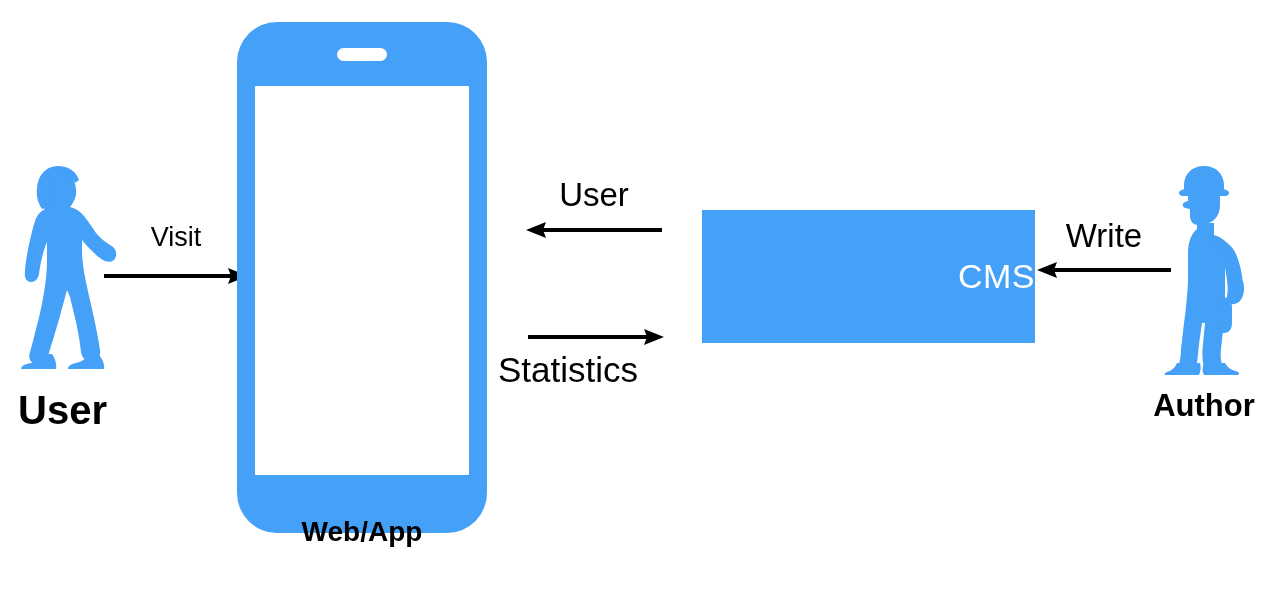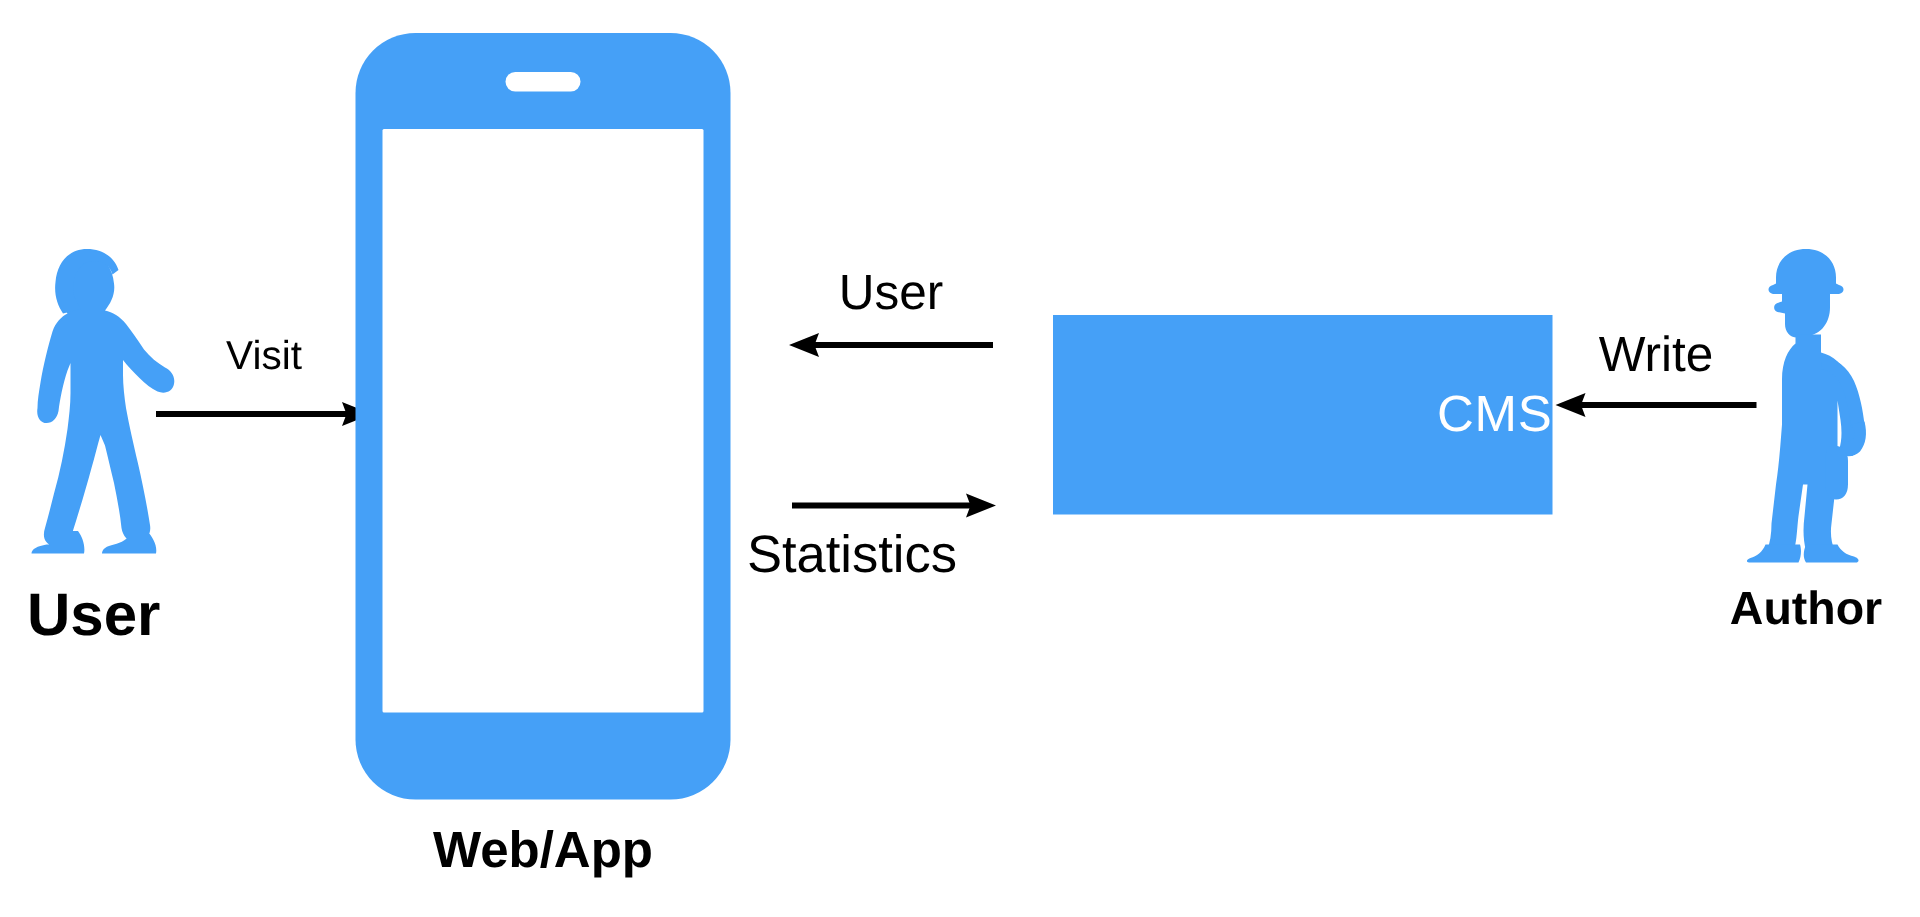--- a/index.html
+++ b/index.html
@@ -158,21 +158,21 @@
   <svg class="arrow-svg" style="left:104px; top:265px;" width="144" height="22" viewBox="0 0 144 22">
     <line x1="0" y1="11" x2="130" y2="11" stroke="#000000" stroke-width="4"></line>
     <polygon points="144,11 124,3 127,11 124,19" fill="#000000"></polygon>
   </svg>
   <div class="edge-label" style="left:106px; top:222px; width:140px; font-size:27px;">Visit</div>
 
   <div id="phone-device">
     <div id="phone-speaker"></div>
     <div id="phone-screen"></div>
   </div>
-  <div class="node-label-bold" style="left:237px; top:548px; width:250px; font-size:34px;">Web/App</div>
+  <div class="node-label-bold" style="left:237px; top:516px; width:250px; font-size:28px;">Web/App</div>
 
   <svg class="arrow-svg" style="left:526px; top:219px;" width="136" height="22" viewBox="0 0 136 22">
     <line x1="6" y1="11" x2="136" y2="11" stroke="#000000" stroke-width="4"></line>
     <polygon points="0,11 20,3 17,11 20,19" fill="#000000"></polygon>
   </svg>
   <div class="edge-label" style="left:524px; top:176px; width:140px; font-size:33px;">User</div>
 
   <svg class="arrow-svg" style="left:528px; top:326px;" width="136" height="22" viewBox="0 0 136 22">
     <line x1="0" y1="11" x2="122" y2="11" stroke="#000000" stroke-width="4"></line>
     <polygon points="136,11 116,3 119,11 116,19" fill="#000000"></polygon>

